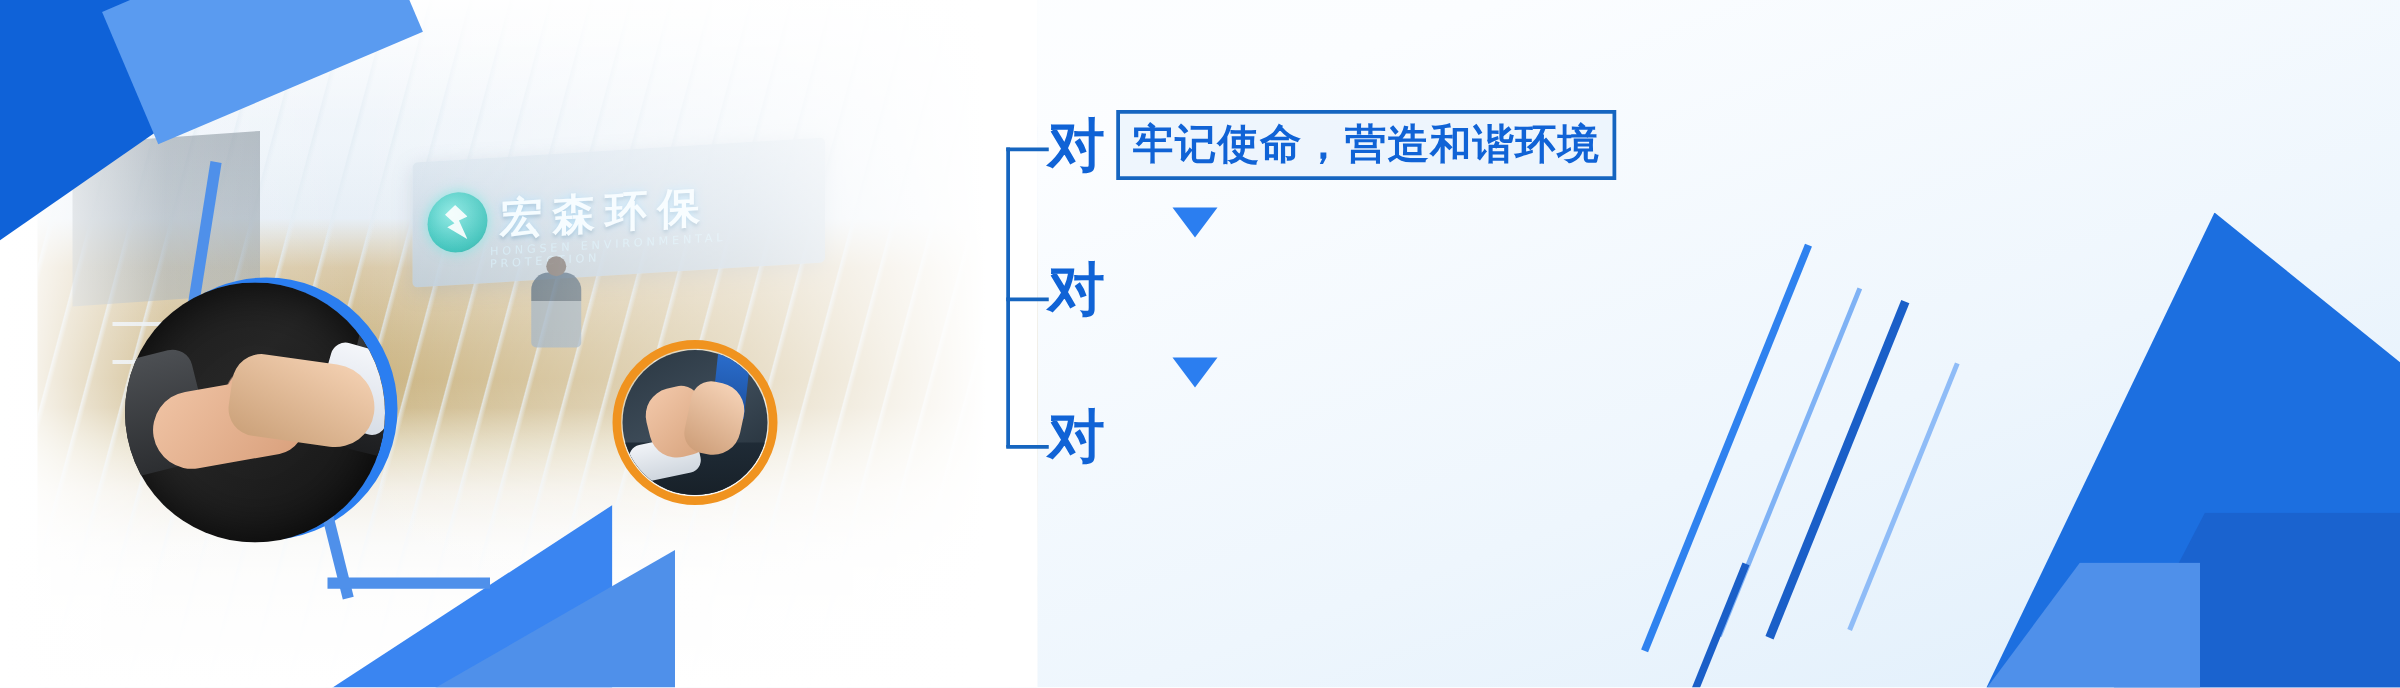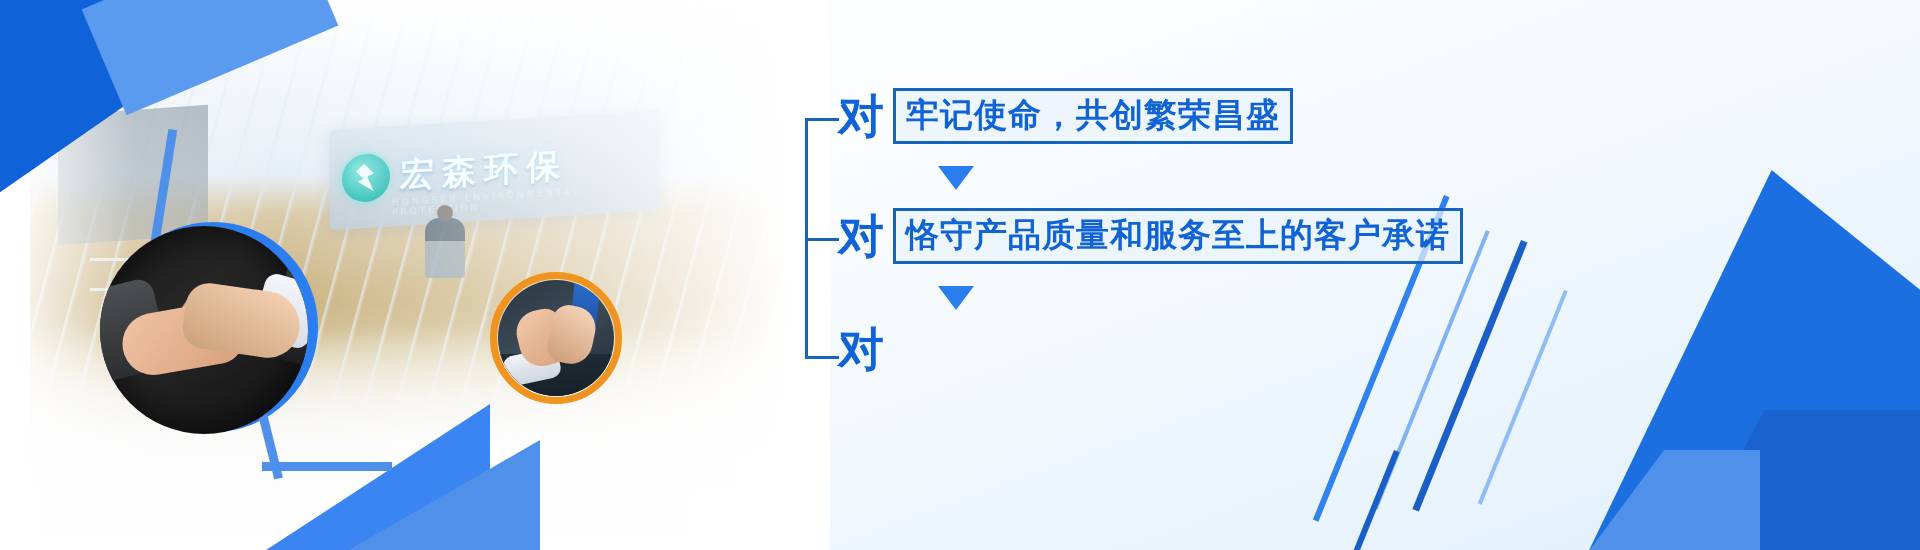--- a/index.html
+++ b/index.html
@@ -390,30 +390,29 @@
 
     <div class="bracket-line"></div>
     <div class="tick tick-1"></div>
     <div class="tick tick-2"></div>
     <div class="tick tick-3"></div>
 
     <div class="row row-1">
       <div class="heading">
         <span class="h-blue">对</span>
       </div>
-      <div class="desc-box">牢记使命，共创繁荣昌盛</div>
+      <div class="desc-box">牢记使命，营造和谐环境</div>
     </div>
 
     <div class="arrow arrow-1"></div>
 
     <div class="row row-2">
       <div class="heading">
         <span class="h-blue">对</span>
       </div>
-      <div class="desc-box">恪守产品质量和服务至上的客户承诺</div>
     </div>
 
     <div class="arrow arrow-2"></div>
 
     <div class="row row-3">
       <div class="heading">
         <span class="h-blue">对</span>
       </div>
     </div>
 

